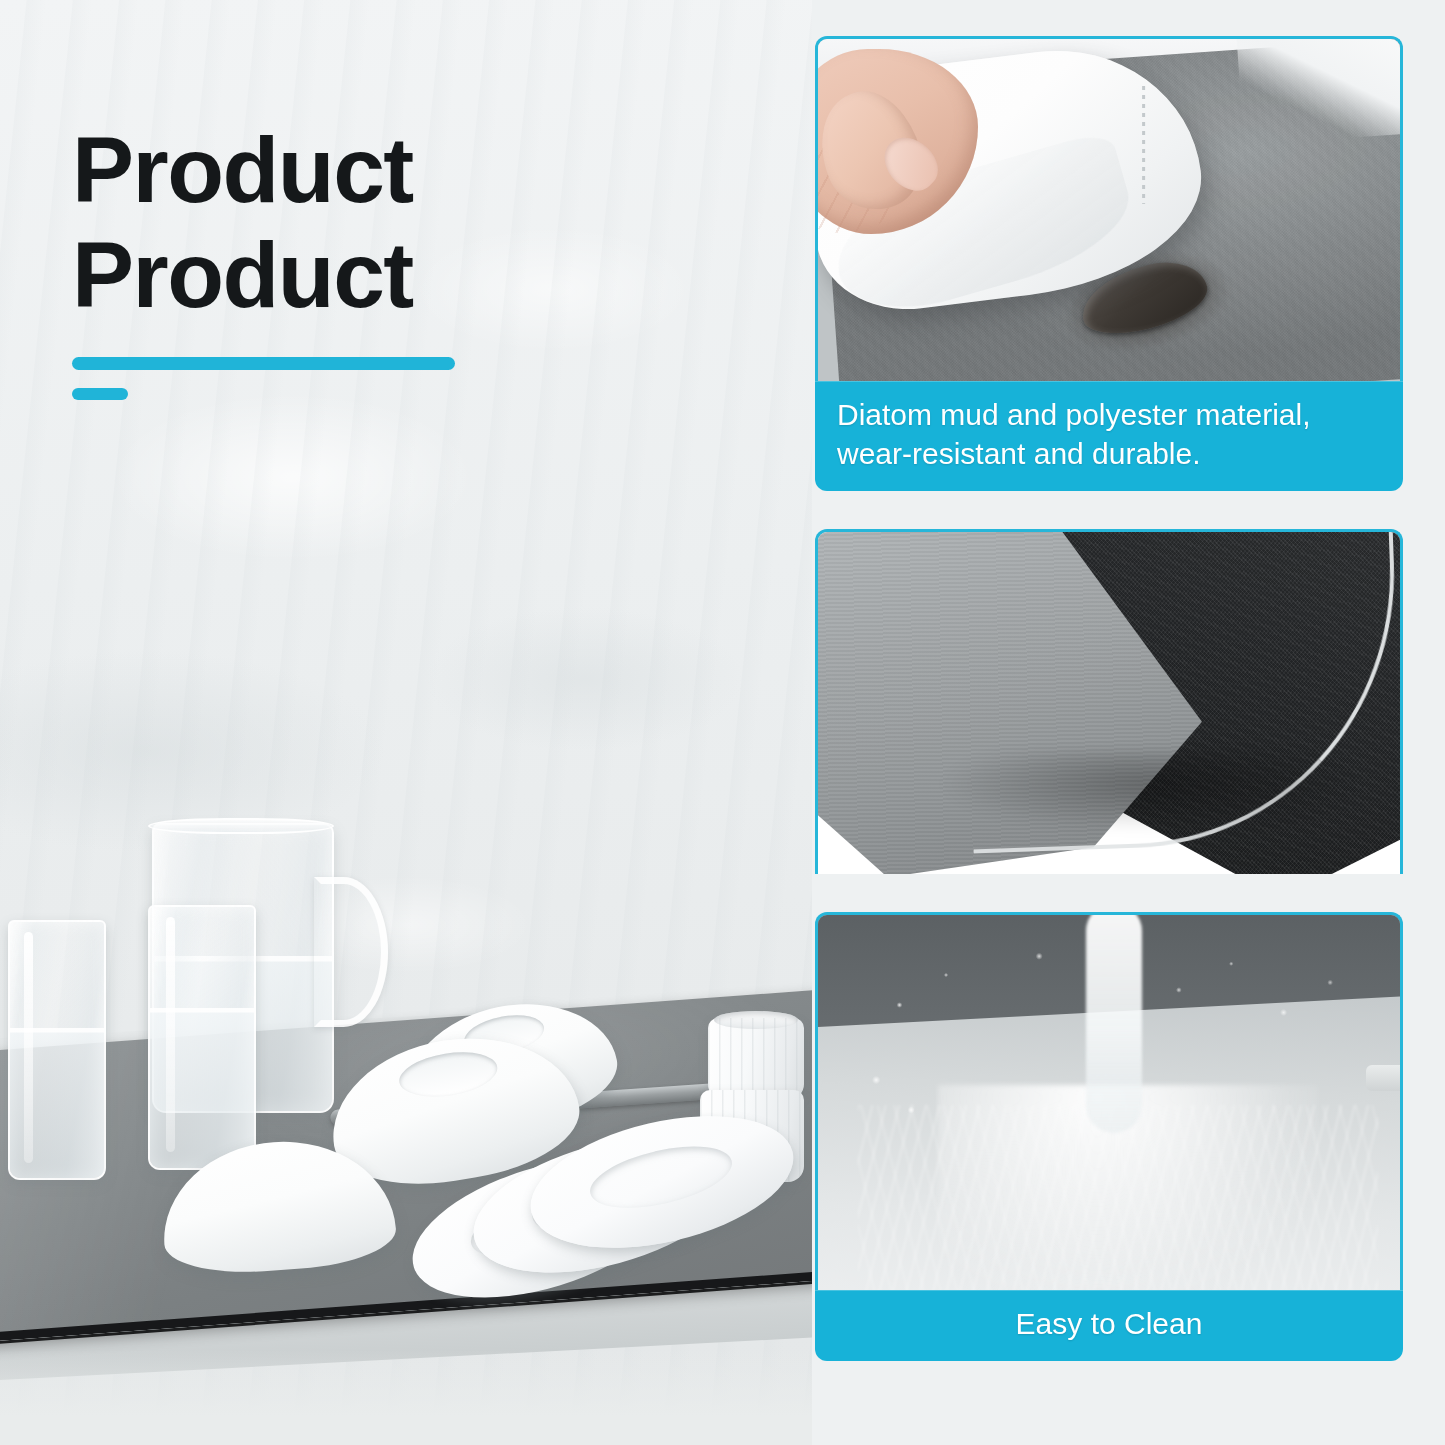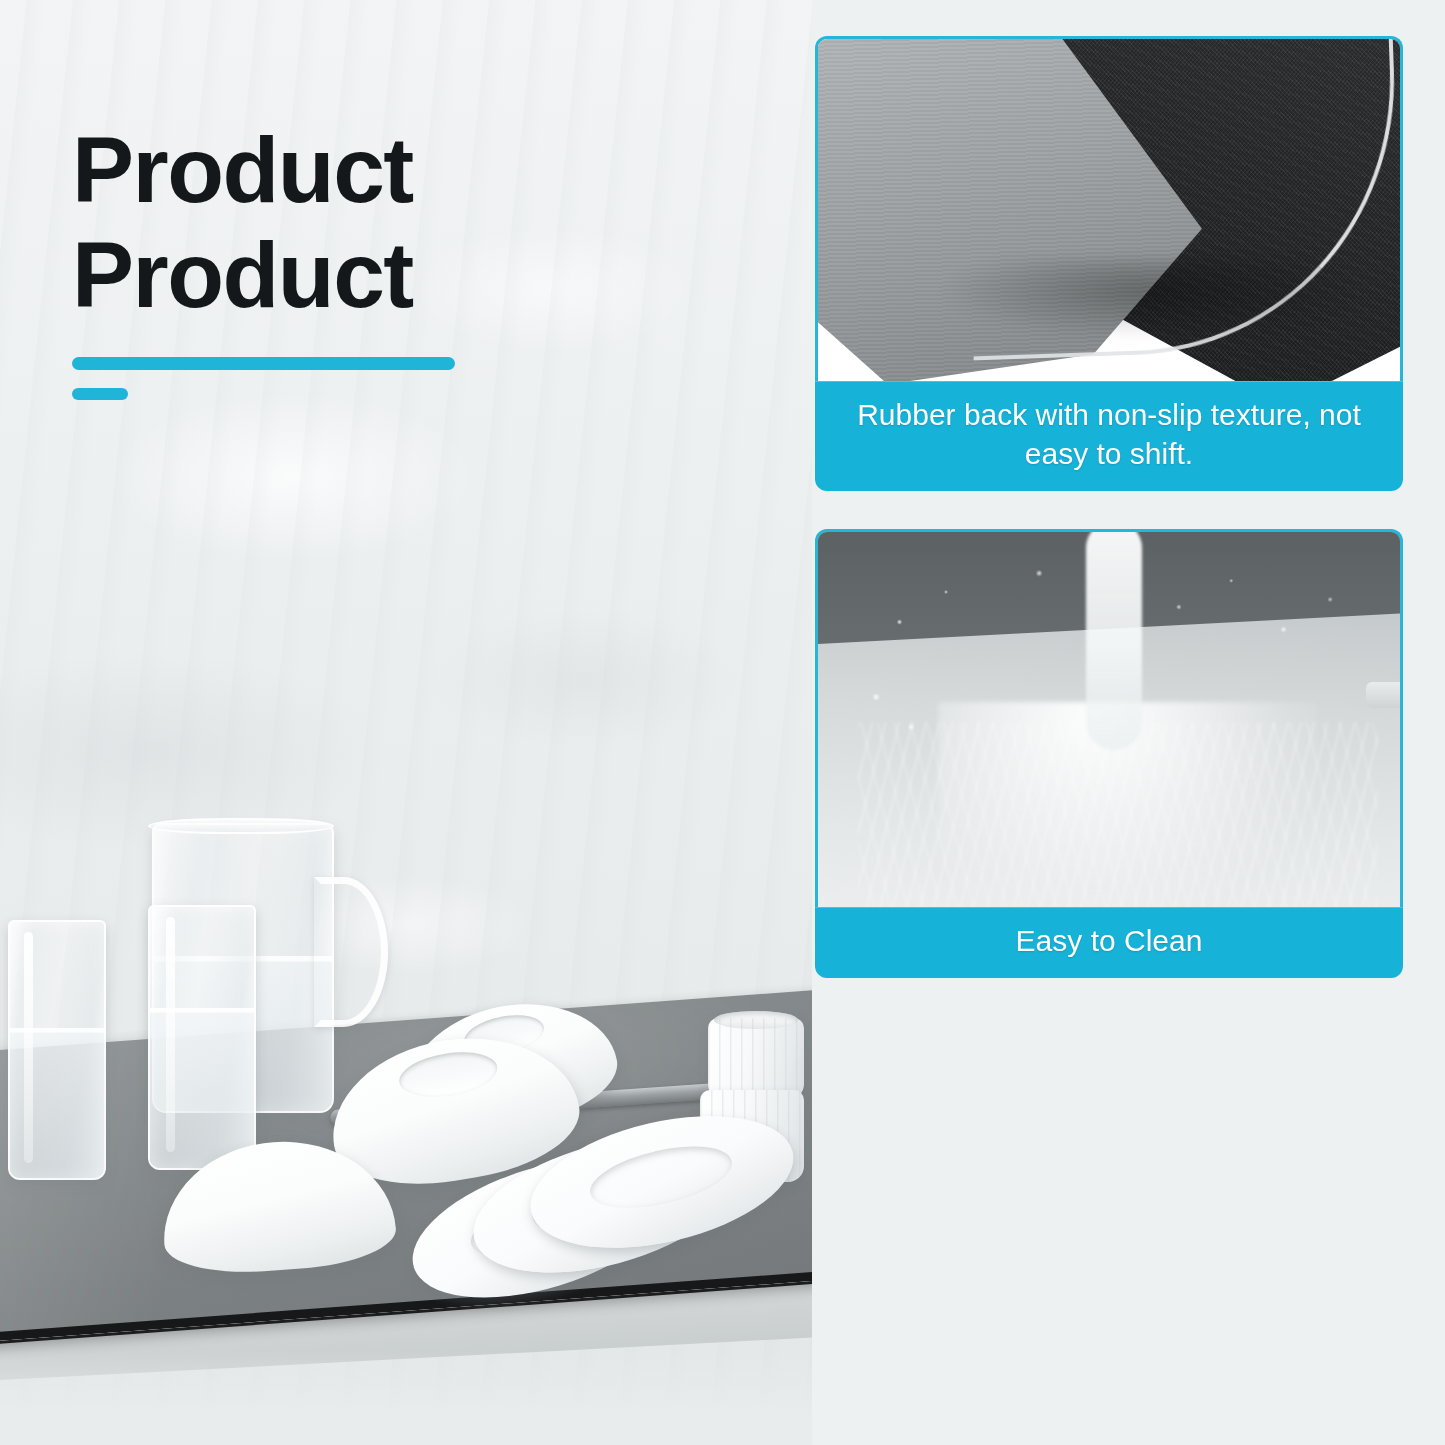--- a/index.html
+++ b/index.html
@@ -559,29 +559,50 @@
     <h1>
       <span>Product</span><br>
       <span>Product</span>
     </h1>
   </div>
   <div class="rule-long"></div>
   <div class="rule-short"></div>
 
   <div class="cards">
 
+    <div class="card">
+      <div class="card-photo" id="photo-1">
+        <div class="bg-wall"></div>
+        <div class="mat-surface">
+          <div class="mat-noise"></div>
+        </div>
+        <div class="mat-corner"></div>
+        <div class="droplet-halo"></div>
+        <div class="droplet"></div>
+        <div class="cloth">
+          <div class="cloth-fold"></div>
+          <div class="cloth-seam"></div>
+        </div>
+        <div class="hand">
+          <div class="knuckles"></div>
+          <div class="thumb">
+            <div class="nail"></div>
+          </div>
+        </div>
+      </div>
+      <div class="card-caption align-left">Diatom mud and polyester material, wear-resistant and durable.</div>
+    </div>
 
     <div class="card">
       <div class="card-photo" id="photo-2">
         <div class="sheet-black"></div>
         <div class="sheet-grey"></div>
         <div class="fold-edge"></div>
         <div class="fold-shadow"></div>
       </div>
-      <div class="card-caption align-center">Rubber back with non-slip texture, not easy to shift.</div>
     </div>
 
     <div class="card">
       <div class="card-photo" id="photo-3">
         <div class="bg-dark"></div>
         <div class="mat-wet"></div>
         <div class="spray"></div>
         <div class="splash"></div>
         <div class="stream"></div>
         <div class="droplets"></div>

